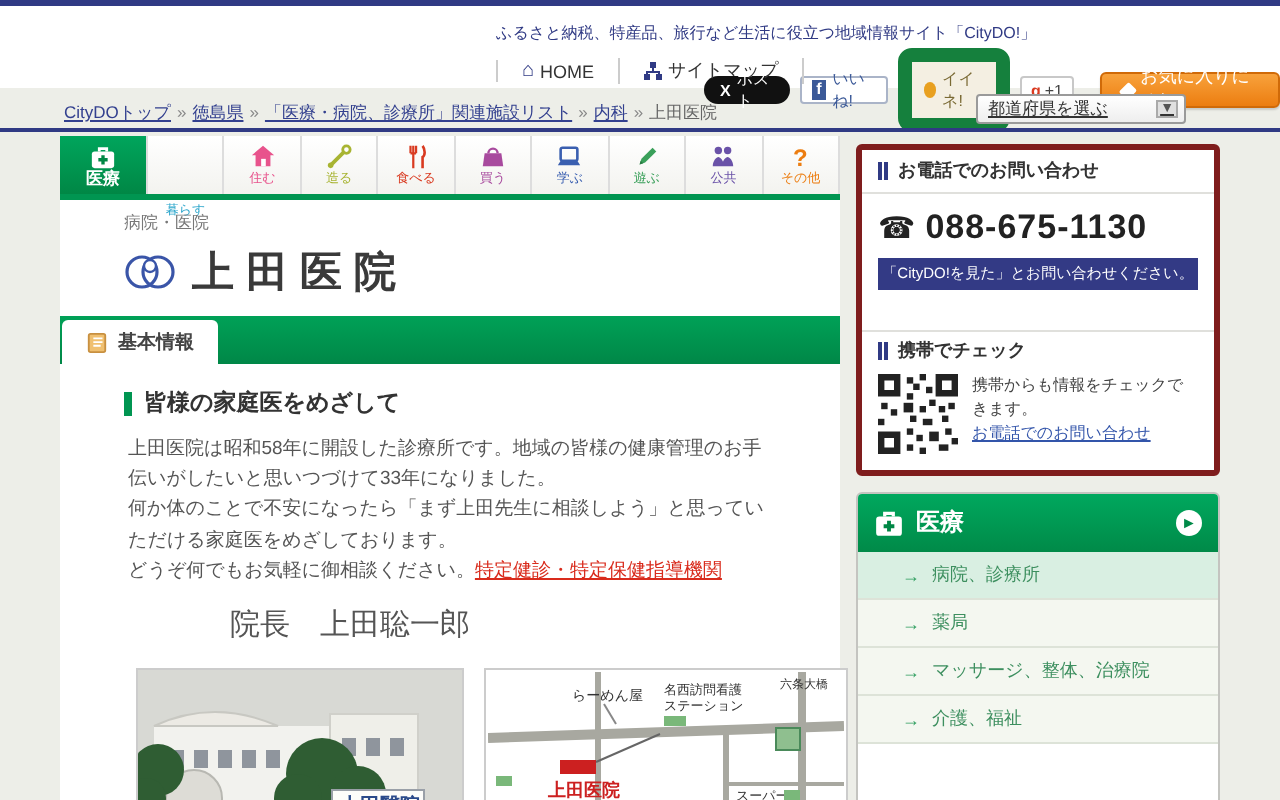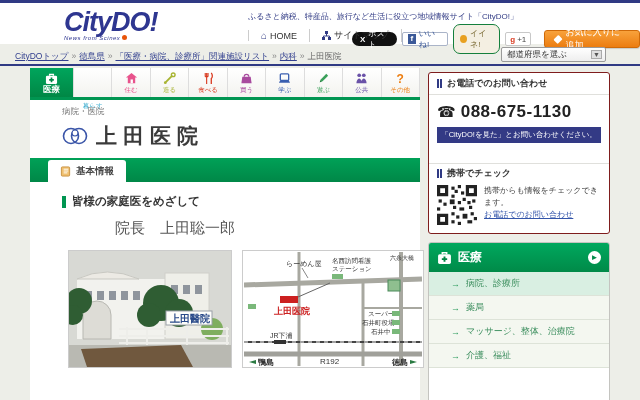--- a/index.html
+++ b/index.html
@@ -18,73 +18,73 @@
   .logo-dot { display:inline-block; width:5px; height:5px; background:#e8540a; border-radius:50%; margin-left:2px; }
 
   .tagline { position:absolute; left:248px; top:8px; font-size:8px; color:#303a84; white-space:nowrap; }
 
   
   .social { position:absolute; left:352px; top:21px; display:flex; align-items:center; gap:5px; }
   .btn-x { display:flex; align-items:center; gap:3px; background:#111; color:#fff; border-radius:8px; font-size:8px; padding:2px 8px; height:14px; }
   .btn-x .xg { font-weight:bold; font-size:8px; }
   .btn-fb { display:flex; align-items:center; gap:3px; background:#fff; border:1px solid #aab4c8; border-radius:2px; font-size:8px; color:#3b5998; padding:1px 5px; height:14px; }
   .btn-fb .fg { background:#3b5998; color:#fff; width:9px; height:10px; font-size:8px; font-weight:bold; text-align:center; line-height:10px; }
-  .btn-mixi { display:flex; align-items:center; gap:3px; background:#f4efe2; border:1px solid #15803d; border-radius:7px; font-size:8px; color:#7a6a34; padding:14px 6px; height:14px; }
+  .btn-mixi { display:flex; align-items:center; gap:3px; background:#f4efe2; border:7px solid #15803d; border-radius:7px; font-size:8px; color:#7a6a34; padding:14px 6px; height:14px; }
   .btn-mixi .mg { width:8px; height:8px; border-radius:50%; background:#e8a020; }
   .btn-g1 { display:flex; align-items:center; gap:2px; background:#fff; border:1px solid #c8c8c8; border-radius:2px; font-size:8px; color:#444; padding:1px 4px; height:14px; }
   .btn-g1 .gg { color:#d93a20; font-weight:bold; }
   .btn-fav { display:flex; align-items:center; gap:4px; margin-left:8px; background:linear-gradient(#f8a23c,#ec7d10); color:#fff; border:1px solid #d06a08; border-radius:3px; font-size:9px; font-weight:normal; padding:2px 10px; height:18px; box-shadow:0 1px 1px rgba(0,0,0,.15); }
   .tag-ico { display:inline-block; width:7px; height:7px; background:#fff; transform:rotate(45deg); border-radius:1px; }
 
   
   .hnav { position:absolute; left:248px; top:26px; display:flex; align-items:center; font-size:9px; color:#333; }
   .hnav .item { display:flex; align-items:center; gap:3px; padding:0 12px; border-left:1px solid #ccc; cursor:pointer; }
   .hnav .item:last-child { border-right:1px solid #ccc; }
   .hico { color:#303a84; font-size:10px; }
 
   
-  .breadcrumb { position:absolute; left:15px; top:51px; font-size:8.5px; color:#666; white-space:nowrap; }
+  .breadcrumb { position:absolute; left:32px; top:51px; font-size:8.5px; color:#666; white-space:nowrap; }
   .breadcrumb a { color:#33408f; text-decoration:underline; cursor:pointer; }
   .breadcrumb .sep { color:#888; margin:0 3px; }
 
-  .pref { position:absolute; left:501px; top:47px; width:105px; height:15px; background:linear-gradient(#fff,#eee); border:1px solid #9a9a9a; border-radius:2px; font-size:8.5px; color:#333; display:flex; align-items:center; justify-content:space-between; padding:0 3px 0 5px; cursor:pointer; }
+  .pref { position:absolute; left:488px; top:47px; width:105px; height:15px; background:linear-gradient(#fff,#eee); border:1px solid #9a9a9a; border-radius:2px; font-size:8.5px; color:#333; display:flex; align-items:center; justify-content:space-between; padding:0 3px 0 5px; cursor:pointer;text-decoration:underline; }
   .pref .caret { font-size:7px; color:#555; background:#e0e0e0; border:1px solid #aaa; padding:0 1px; }
 
   .navy-divider { position:absolute; left:0; top:64px; width:640px; height:2px; background:#303a84; }
 
   
   .main-left { position:absolute; left:30px; top:68px; width:390px; }
   .tabbar { display:flex; width:390px; height:32px; border-bottom:3px solid #009551; background:#fff; }
   .tab { flex:1; border-right:1px solid #ddd; background:linear-gradient(#ffffff,#f3f3ef); display:flex; flex-direction:column; align-items:center; justify-content:center; gap:1px; cursor:pointer; }
   .tab .tlabel { font-size:6.5px; line-height:7px; }
   .tab.active { flex:0 0 44px; background:linear-gradient(#00a55c,#008745); }
   .tab.active .tlabel { color:#fff; font-size:8.5px; font-weight:bold; }
 
   .panel { width:390px; min-height:300px; background:#fff; padding:6px 0 0 0; }
   .cat-label { margin-left:32px; font-size:8.5px; color:#777; }
   .title-row { display:flex; align-items:center; gap:8px; margin:4px 0 8px 32px; }
   .page-title { font-size:21px; font-weight:bold; color:#3a3a3a; letter-spacing:6px; }
 
-  .green-bar { width:390px; height:24px; background:linear-gradient(#00a157,#008747); padding-left:18px; }
+  .green-bar { width:390px; height:24px; background:linear-gradient(#00a157,#008747); padding-left:1px; }
   .info-tab { display:inline-flex; align-items:center; gap:5px; height:22px; margin-top:2px; background:#fff; border-radius:3px 3px 0 0; padding:0 12px; font-size:9.5px; font-weight:bold; color:#444; cursor:pointer; }
 
   .section-heading { display:flex; align-items:center; gap:6px; margin:12px 0 8px 32px; font-size:11.5px; font-weight:bold; color:#333; }
   .gbar { width:4px; height:12px; background:#009551; }
   .body-text { margin:0 34px; font-size:9.5px; line-height:1.6; color:#555; }
   .body-text a.redlink { color:#d92b1c; text-decoration:underline; cursor:pointer; }
   .director { margin:10px 0 0 85px; font-size:15px; color:#555; }
 
   .images-row { display:flex; gap:10px; margin:12px 0 0 38px; }
   .photo-box, .map-box { border:1px solid #ccc; background:#fff; }
   .photo-box { width:164px; height:118px; }
   .map-box { width:182px; height:118px; padding:1px; }
 
   
   .sidebar { position:absolute; left:428px; top:72px; width:182px; }
-  .contact-box { background:#fff; border:1px solid #7f1d1d; border-radius:3px; padding:0 0 8px 0; }
+  .contact-box { background:#fff; border:3px solid #7f1d1d; border-radius:3px; padding:0 0 8px 0; }
   .cb-head { display:flex; align-items:center; gap:5px; height:22px; padding:0 8px; border-bottom:1px solid #e0e0dc; font-size:9px; font-weight:bold; color:#333; }
   .bars-ico { display:inline-block; width:5px; height:9px; border-left:2px solid #303a84; border-right:2px solid #303a84; }
   .phone-row { display:flex; align-items:center; gap:5px; padding:7px 8px 5px 8px; }
   .phone-ico { font-size:15px; color:#222; }
   .phone-num { font-size:17px; font-weight:bold; color:#222; letter-spacing:.5px; }
   .cd-note { margin:0 8px; background:#333a85; color:#fff; font-size:7.5px; text-align:center; padding:3px 0; }
   .cb-head2 { margin-top:20px; border-top:1px solid #e0e0dc; border-bottom:none; height:20px; }
   .qr-row { display:flex; gap:7px; padding:2px 8px 0 8px; }
   .qr { flex:0 0 40px; }
   .qr-text { font-size:8px; line-height:1.5; color:#444; }
@@ -101,24 +101,20 @@
   .cat-row .clabel { font-size:11.5px; font-weight:bold; }
   .sq-btn { position:absolute; right:8px; width:11px; height:11px; border:1px solid currentColor; font-size:9px; line-height:10px; text-align:center; font-weight:bold; border-radius:2px; }
   .c-teal { color:#2fa7cc;margin-top:44px; } .c-pink { color:#e8538c; } .c-olive { color:#a8b432; } .c-red { color:#d93a20; }
 </style>
 </head>
 <body>
 
 <div class="topline"></div>
 
 <div class="header">
-  <div class="logo">
-    <div class="logo-text">CityDO!</div>
-    <div class="logo-sub"><span>News from Scinex</span><span class="logo-dot"></span></div>
-  </div>
   <div class="tagline">ふるさと納税、特産品、旅行など生活に役立つ地域情報サイト「CityDO!」</div>
 
   <div class="social">
     <span class="btn-x">
         <span class="xg">X</span>
         <span>ポスト</span>
       </span>
     <span class="btn-fb">
         <span class="fg">f</span>
         <span>いいね!</span>
@@ -259,20 +255,25 @@
           </svg>
         <span>基本情報</span>
       </span>
     </div>
 
     <div class="section-heading">
       <span class="gbar"></span>
       <span>皆様の家庭医をめざして</span>
     </div>
 
+    <div class="body-text">
+      <p>上田医院は昭和58年に開設した診療所です。地域の皆様の健康管理のお手伝いがしたいと思いつづけて33年になりました。</p>
+      <p>何か体のことで不安になったら「まず上田先生に相談しよう」と思っていただける家庭医をめざしております。</p>
+      <p><span>どうぞ何でもお気軽に御相談ください。</span><a class="redlink">特定健診・特定保健指導機関</a></p>
+    </div>
     <div class="director">院長　上田聡一郎</div>
 
     <div class="images-row">
 
       <div class="photo-box">
         <svg width="162" height="116" viewBox="0 0 162 116">
           <rect width="162" height="116" fill="#d8d9d4"></rect>
           <rect x="8" y="28" width="130" height="60" fill="#f2f2ee"></rect>
           <path d="M8 28 q30 -14 62 0 z" fill="#eceae4" stroke="#c8c8c2"></path>
           <rect x="96" y="22" width="44" height="66" fill="#efefe9" stroke="#d0d0ca"></rect>

